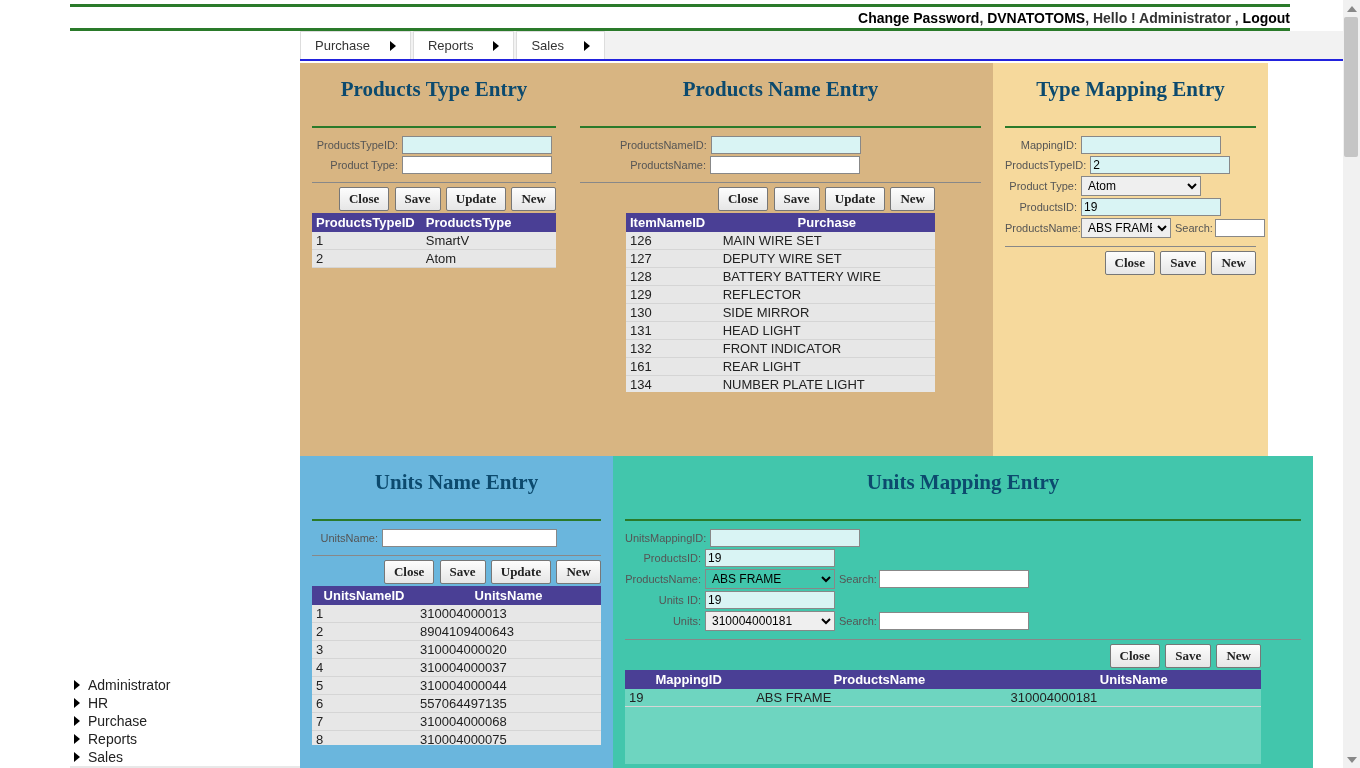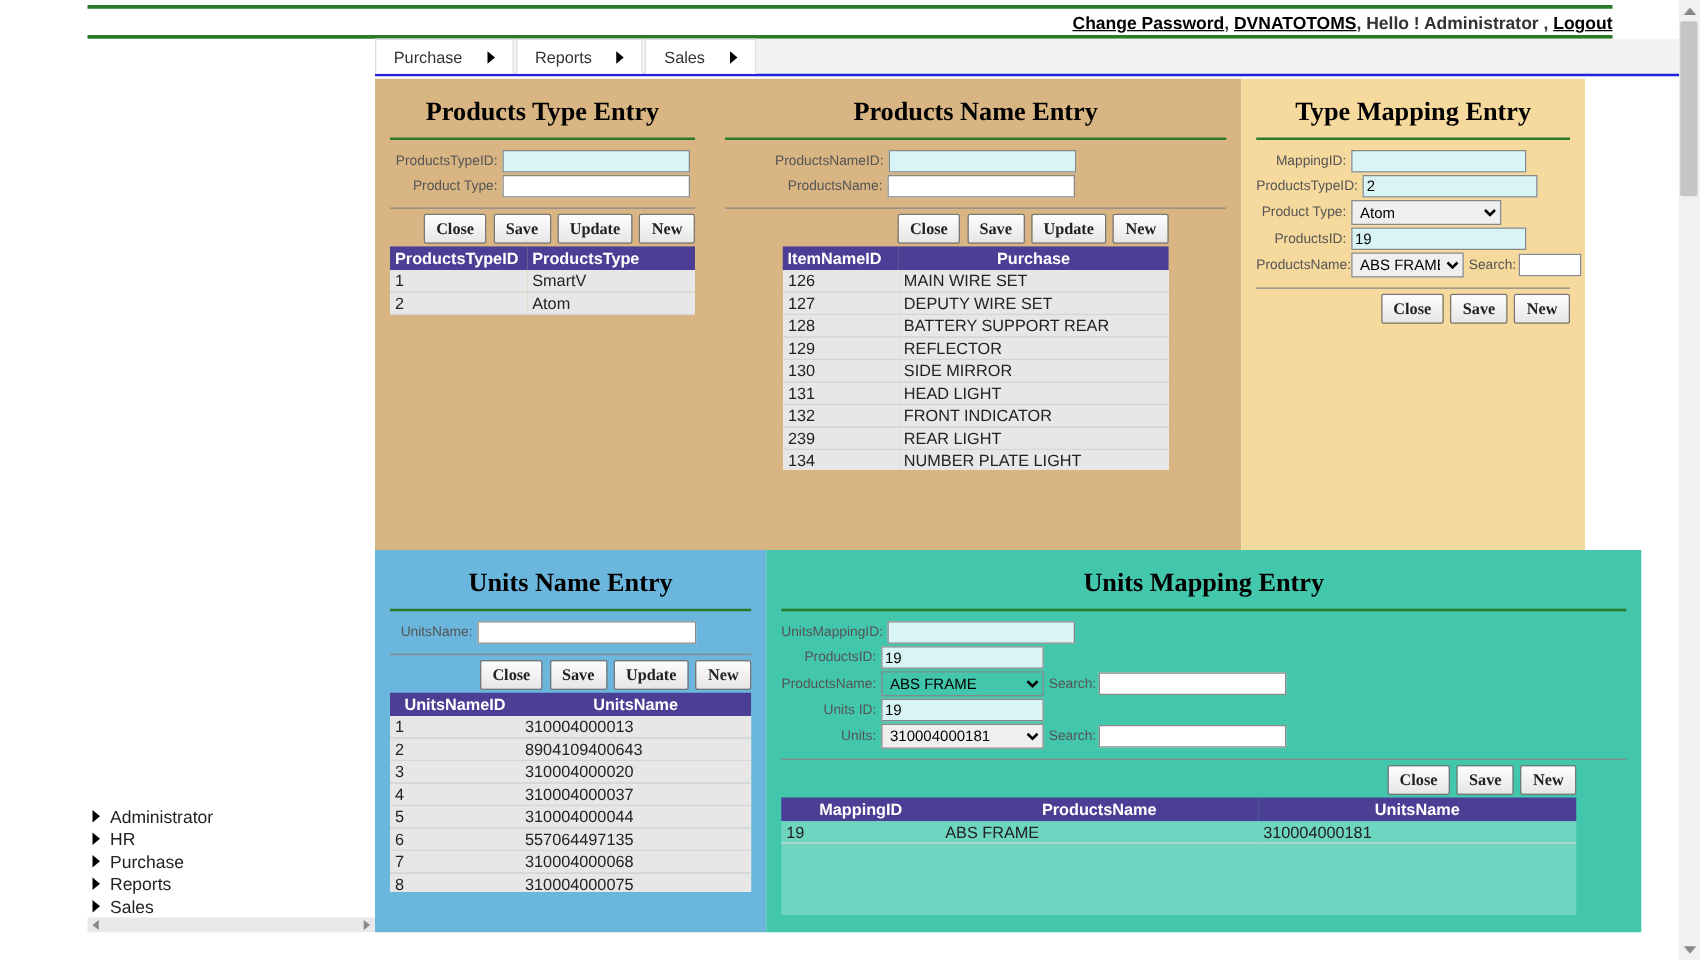--- a/index.html
+++ b/index.html
@@ -5,21 +5,21 @@
 * { box-sizing: border-box; margin: 0; padding: 0; }
 body { font-family: Arial, sans-serif; font-size: 13px; background: #fff; color:#333; }
 
 .container { width: 1360px; }
 
 
 .top-border { border-top: 3px solid #2a7a2a; margin: 4px 70px 0 70px; }
 
 
 .header-links { text-align: right; padding: 3px 70px 2px 0; font-size: 14px; font-weight: bold; }
-.header-links a { color: #000; text-decoration: underline; cursor: pointer; }
+.header-links a { color: #000; cursor: pointer; }
 
 .second-border { border-top: 3px solid #2a7a2a; margin: 0 70px 0 70px; }
 
 
 .main-area { display: flex; margin-left: 70px; align-items: flex-end; }
 .sidebar { width: 230px; padding-top: 10px; }
 .sidebar-item { display:flex; align-items:center; padding: 1px 4px; font-size: 14px; color: #222; cursor: pointer; }
 .sidebar-item .caret { display:inline-block; width:0; height:0; border-top:5px solid transparent; border-bottom:5px solid transparent; border-left:6px solid #000; margin-right: 8px; }
 .sidebar-footer { display:flex; justify-content:space-between; padding: 2px 4px; color:#999; background:#e8e8e8; font-size:10px; }
 .sidebar-footer .caret-left { display:inline-block; width:0; height:0; border-top:4px solid transparent; border-bottom:4px solid transparent; border-right:5px solid #888; }
@@ -28,21 +28,21 @@
 .content-col { flex:1; }
 
 
 .tabbar { height: 30px; background: #f2f2f2; display:flex; align-items: stretch; border-bottom: 2px solid #2222dd; }
 .tab { display:flex; align-items:center; padding: 0 14px; background:#fff; margin-right: 2px; border:1px solid #ddd; border-bottom:none; font-size:13px; color:#333; }
 .tab .caret-r { margin-left: 20px; display:inline-block; width:0; height:0; border-top:5px solid transparent; border-bottom:5px solid transparent; border-left:6px solid #000; }
 
 
 .panels { display:flex; flex-wrap: wrap; margin-top: 2px; }
 .panel { padding: 8px 12px 14px 12px; }
-.panel h2 { font-size: 21px; font-weight: bold; color:#000000; text-align:center; padding:6px 0 8px 0; font-family: Georgia, serif; }
+.panel h2 { font-size: 21px; font-weight: bold; color:#0c4a6e; text-align:center; padding:6px 0 24px 0; font-family: Georgia, serif; }
 .hr-green { border-top:2px solid #2a7a2a; margin-bottom: 8px; }
 .hr-grey { border-top:1px solid #888; margin: 8px 0 4px 0; }
 
 
 .tan { background: #d8b582; }
 .cream { background: #f6d99c; }
 .lblue { background: #6ab6dd; }
 .teal { background: #42c6ac; }
 
 
@@ -225,40 +225,40 @@
                     <tr>
                       <td style="width: 30%;">126</td>
                       <td>MAIN WIRE SET</td>
                     </tr>
                     <tr>
                       <td style="width: 30%;">127</td>
                       <td>DEPUTY WIRE SET</td>
                     </tr>
                     <tr>
                       <td style="width: 30%;">128</td>
-                      <td>BATTERY SUPPORT REAR</td>
+                      <td>BATTERY BATTERY WIRE</td>
                     </tr>
                     <tr>
                       <td style="width: 30%;">129</td>
                       <td>REFLECTOR</td>
                     </tr>
                     <tr>
                       <td style="width: 30%;">130</td>
                       <td>SIDE MIRROR</td>
                     </tr>
                     <tr>
                       <td style="width: 30%;">131</td>
                       <td>HEAD LIGHT</td>
                     </tr>
                     <tr>
                       <td style="width: 30%;">132</td>
                       <td>FRONT INDICATOR</td>
                     </tr>
                     <tr>
-                      <td style="width: 30%;">239</td>
+                      <td style="width: 30%;">161</td>
                       <td>REAR LIGHT</td>
                     </tr>
                     <tr>
                       <td style="width: 30%;">134</td>
                       <td>NUMBER PLATE LIGHT</td>
                     </tr>
                   </tbody>
               </table>
             </div>
           </div>

